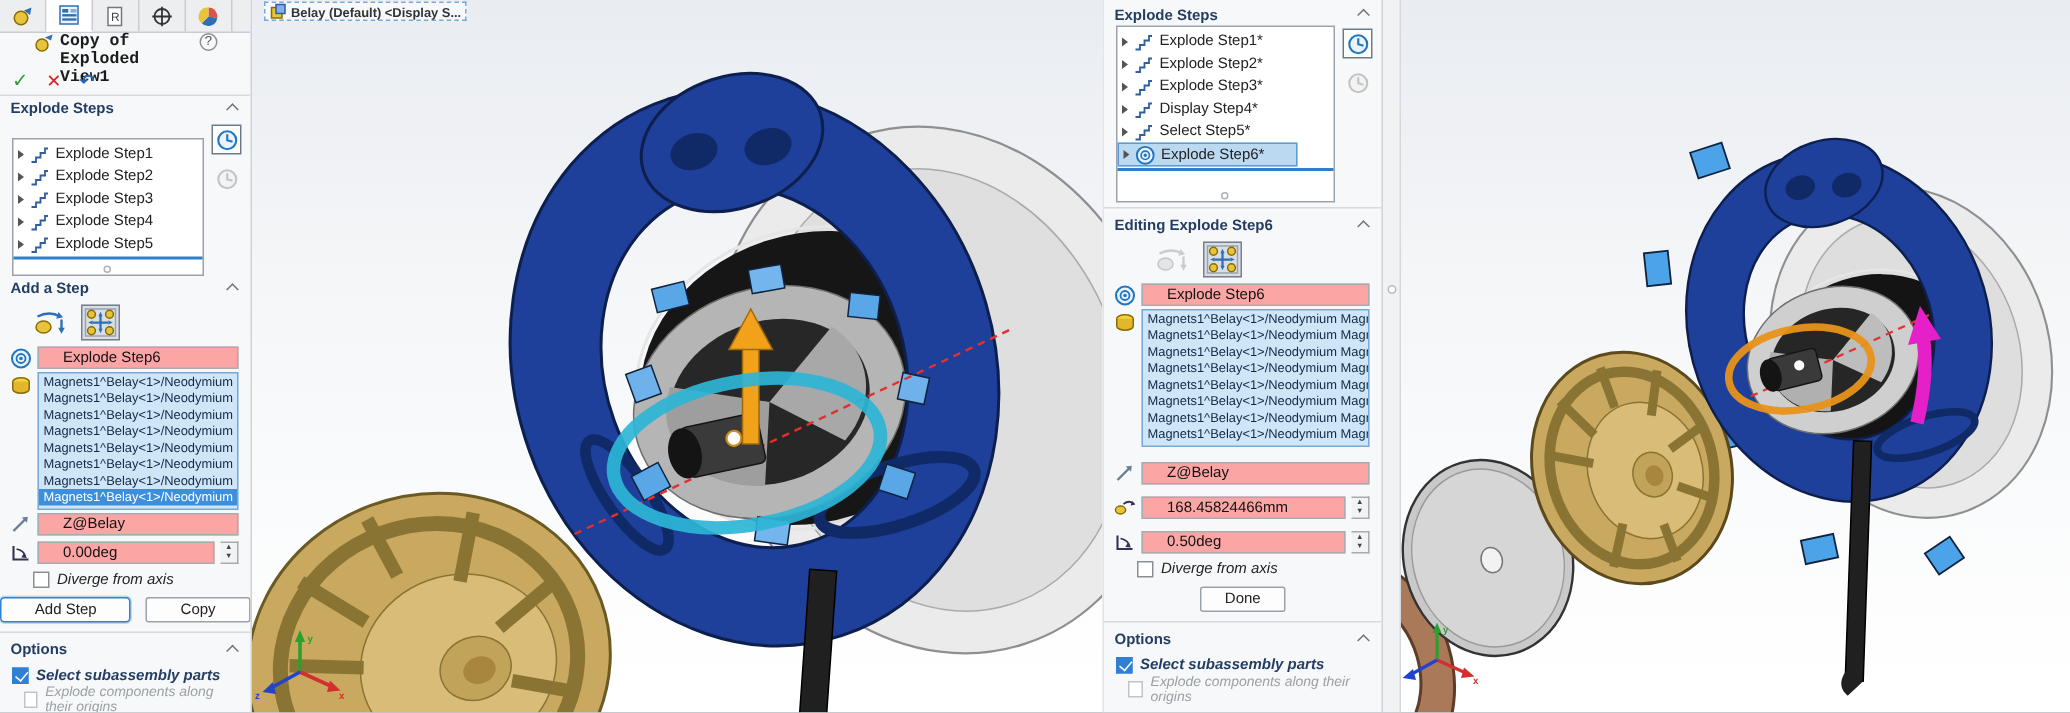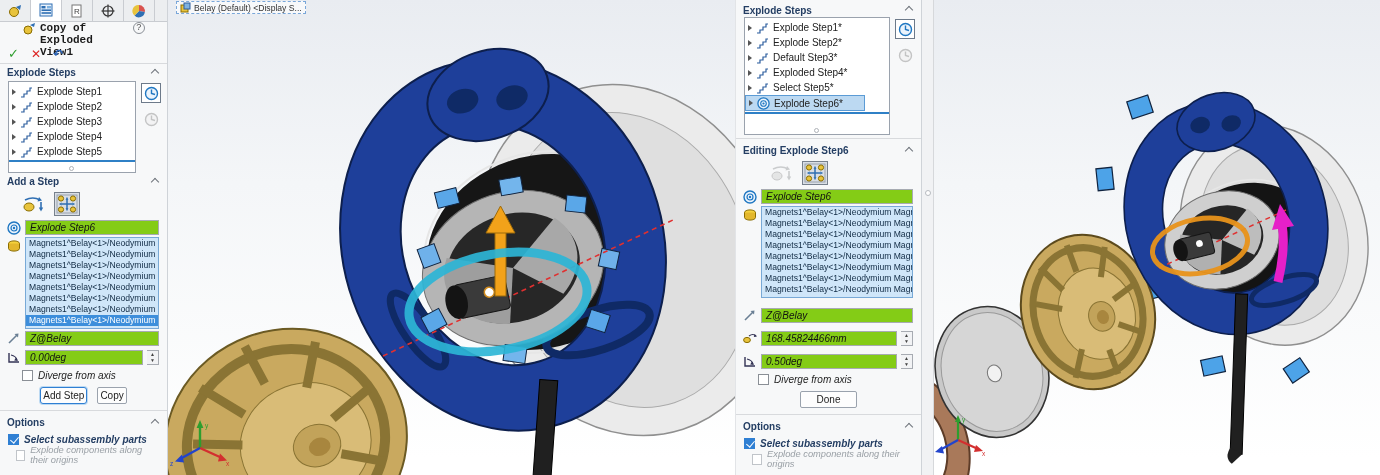--- a/index.html
+++ b/index.html
@@ -43,43 +43,43 @@
   .side-btn.boxed{border:1px solid #6d7util5;border:1px solid #6d7a8a;background:#fff;}
   .side-btn.disabled{opacity:.4;filter:grayscale(1);}
 
   .mode-row{display:flex;align-items:center;gap:8px;height:28px;padding:0 0 0 20px;}
   .mode-btn{width:26px;height:24px;display:flex;align-items:center;justify-content:center;border:1px solid transparent;}
   .mode-btn.sel{background:#d9dee5;border:1px solid #77808c;}
   .mode-btn.disabled{opacity:.45;filter:grayscale(.8);}
 
   .field-row{display:flex;align-items:center;gap:4px;height:19px;padding:0 8px 0 6px;}
   .ficon{width:15px;display:flex;justify-content:center;}
-  .fbox{flex:1;background:#84cc16;border:1px solid #a7abb2;height:15px;display:flex;align-items:center;padding:0 4px;font-size:10px;color:#111;font-style:italic;}
+  .fbox{flex:1;background:#fca5a5;border:1px solid #a7abb2;height:15px;display:flex;align-items:center;padding:0 16px;font-size:10px;color:#111;}
   .spin{width:12px;height:15px;display:flex;flex-direction:column;border:1px solid #a7abb2;border-left:0;background:#f2f3f5;}
   .spin span{flex:1;display:flex;align-items:center;justify-content:center;font-size:5px;color:#444;line-height:1;}
 
   .maglist-row{display:flex;gap:4px;padding:0 8px 0 6px;}
   .maglist{flex:1;border:1px solid #78a9d6;background:#cfe6f9;overflow:hidden;}
   .mag-item{height:11px;line-height:11px;font-size:8.6px;color:#102a43;padding:0 3px;white-space:nowrap;}
   .mag-item.hot{background:#3d8edb;color:#fff;}
 
   .check-row{display:flex;align-items:center;gap:5px;height:16px;padding:0 8px 0 22px;font-style:italic;}
   .cbox{width:11px;height:11px;border:1px solid #8a8f96;background:#fff;position:relative;}
   .cbox.checked{background:#2f7fd3;border-color:#2f7fd3;}
   .cbox.checked::after{content:"";position:absolute;left:2.5px;top:0.5px;width:4px;height:7px;border:solid #fff;border-width:0 1.6px 1.6px 0;transform:rotate(40deg);}
   .check-row.disabled{color:#9aa0a6;}
   .check-row.disabled .cbox{border-color:#c0c4c9;}
 
   .btn-row{display:flex;justify-content:center;gap:10px;align-items:center;height:24px;}
-  .btn{background:#fdfdfd;border:1px solid #9aa2ad;border-radius:2px;padding:2px 2px;font-size:10px;color:#222;}
+  .btn{background:#fdfdfd;border:1px solid #9aa2ad;border-radius:2px;padding:2px 22px;font-size:10px;color:#222;}
   .btn.focus{border:1px solid #2f7fd3;box-shadow:0 0 0 1px #bcd9f2;border-radius:3px;}
   .hdiv{height:1px;background:#d8dadd;margin:3px 0;}
 
   
-  .viewport{position:absolute;top:0;bottom:16px;background:linear-gradient(#e9ecf1 0%,#f4f6f8 40%,#ffffff 100%);}
+  .viewport{position:absolute;top:0;bottom:16px;background:linear-gradient(#e9ecf1 0%,#f4f6f8 40%,#ffffff 100%);font-weight:bold;}
   #vp-left{left:168px;width:567px;}
   #vp-right{left:934px;width:446px;}
   .tree-tag{position:absolute;left:8px;top:1px;display:flex;align-items:center;gap:3px;
             border:1px dashed #7aa7d9;background:rgba(255,255,255,.65);padding:0 3px;height:13px;
             font-size:8.6px;color:#333;white-space:nowrap;}
   svg{display:block;}
 </style>
 </head>
 <body>
 
@@ -139,21 +139,21 @@
       <span class="cancel">✕</span>
       <span class="undo">↶</span>
     </div>
 
     <div class="sec-head">
       <span class="lbl">Explode Steps</span>
       <span class="chev"></span>
     </div>
 
     <div class="stepbox-wrap">
-      <div class="stepbox" style="height:92px;">
+      <div class="stepbox" style="height:92px;margin-top:11px;">
         <div class="step-row">
           <span class="exp-arrow"></span>
           <svg width="13" height="12">
               <path d="M1,11 h3 v-3 h3 v-3 h3 v-3 h2" fill="#eaf2fb" stroke="#2f5f9e" stroke-width="1.2"></path>
             </svg>
           <span>Explode Step1</span>
         </div>
         <div class="step-row">
           <span class="exp-arrow"></span>
           <svg width="13" height="12">
@@ -438,28 +438,28 @@
           <svg width="13" height="12">
               <path d="M1,11 h3 v-3 h3 v-3 h3 v-3 h2" fill="#eaf2fb" stroke="#2f5f9e" stroke-width="1.2"></path>
             </svg>
           <span>Explode Step2*</span>
         </div>
         <div class="step-row">
           <span class="exp-arrow"></span>
           <svg width="13" height="12">
               <path d="M1,11 h3 v-3 h3 v-3 h3 v-3 h2" fill="#eaf2fb" stroke="#2f5f9e" stroke-width="1.2"></path>
             </svg>
-          <span>Default Step3*</span>
-        </div>
-        <div class="step-row">
-          <span class="exp-arrow"></span>
-          <svg width="13" height="12">
-              <path d="M1,11 h3 v-3 h3 v-3 h3 v-3 h2" fill="#eaf2fb" stroke="#2f5f9e" stroke-width="1.2"></path>
-            </svg>
-          <span>Exploded Step4*</span>
+          <span>Explode Step3*</span>
+        </div>
+        <div class="step-row">
+          <span class="exp-arrow"></span>
+          <svg width="13" height="12">
+              <path d="M1,11 h3 v-3 h3 v-3 h3 v-3 h2" fill="#eaf2fb" stroke="#2f5f9e" stroke-width="1.2"></path>
+            </svg>
+          <span>Display Step4*</span>
         </div>
         <div class="step-row">
           <span class="exp-arrow"></span>
           <svg width="13" height="12">
               <path d="M1,11 h3 v-3 h3 v-3 h3 v-3 h2" fill="#eaf2fb" stroke="#2f5f9e" stroke-width="1.2"></path>
             </svg>
           <span>Select Step5*</span>
         </div>
         <div class="step-row sel" style="width:120px;">
           <span class="exp-arrow"></span>

